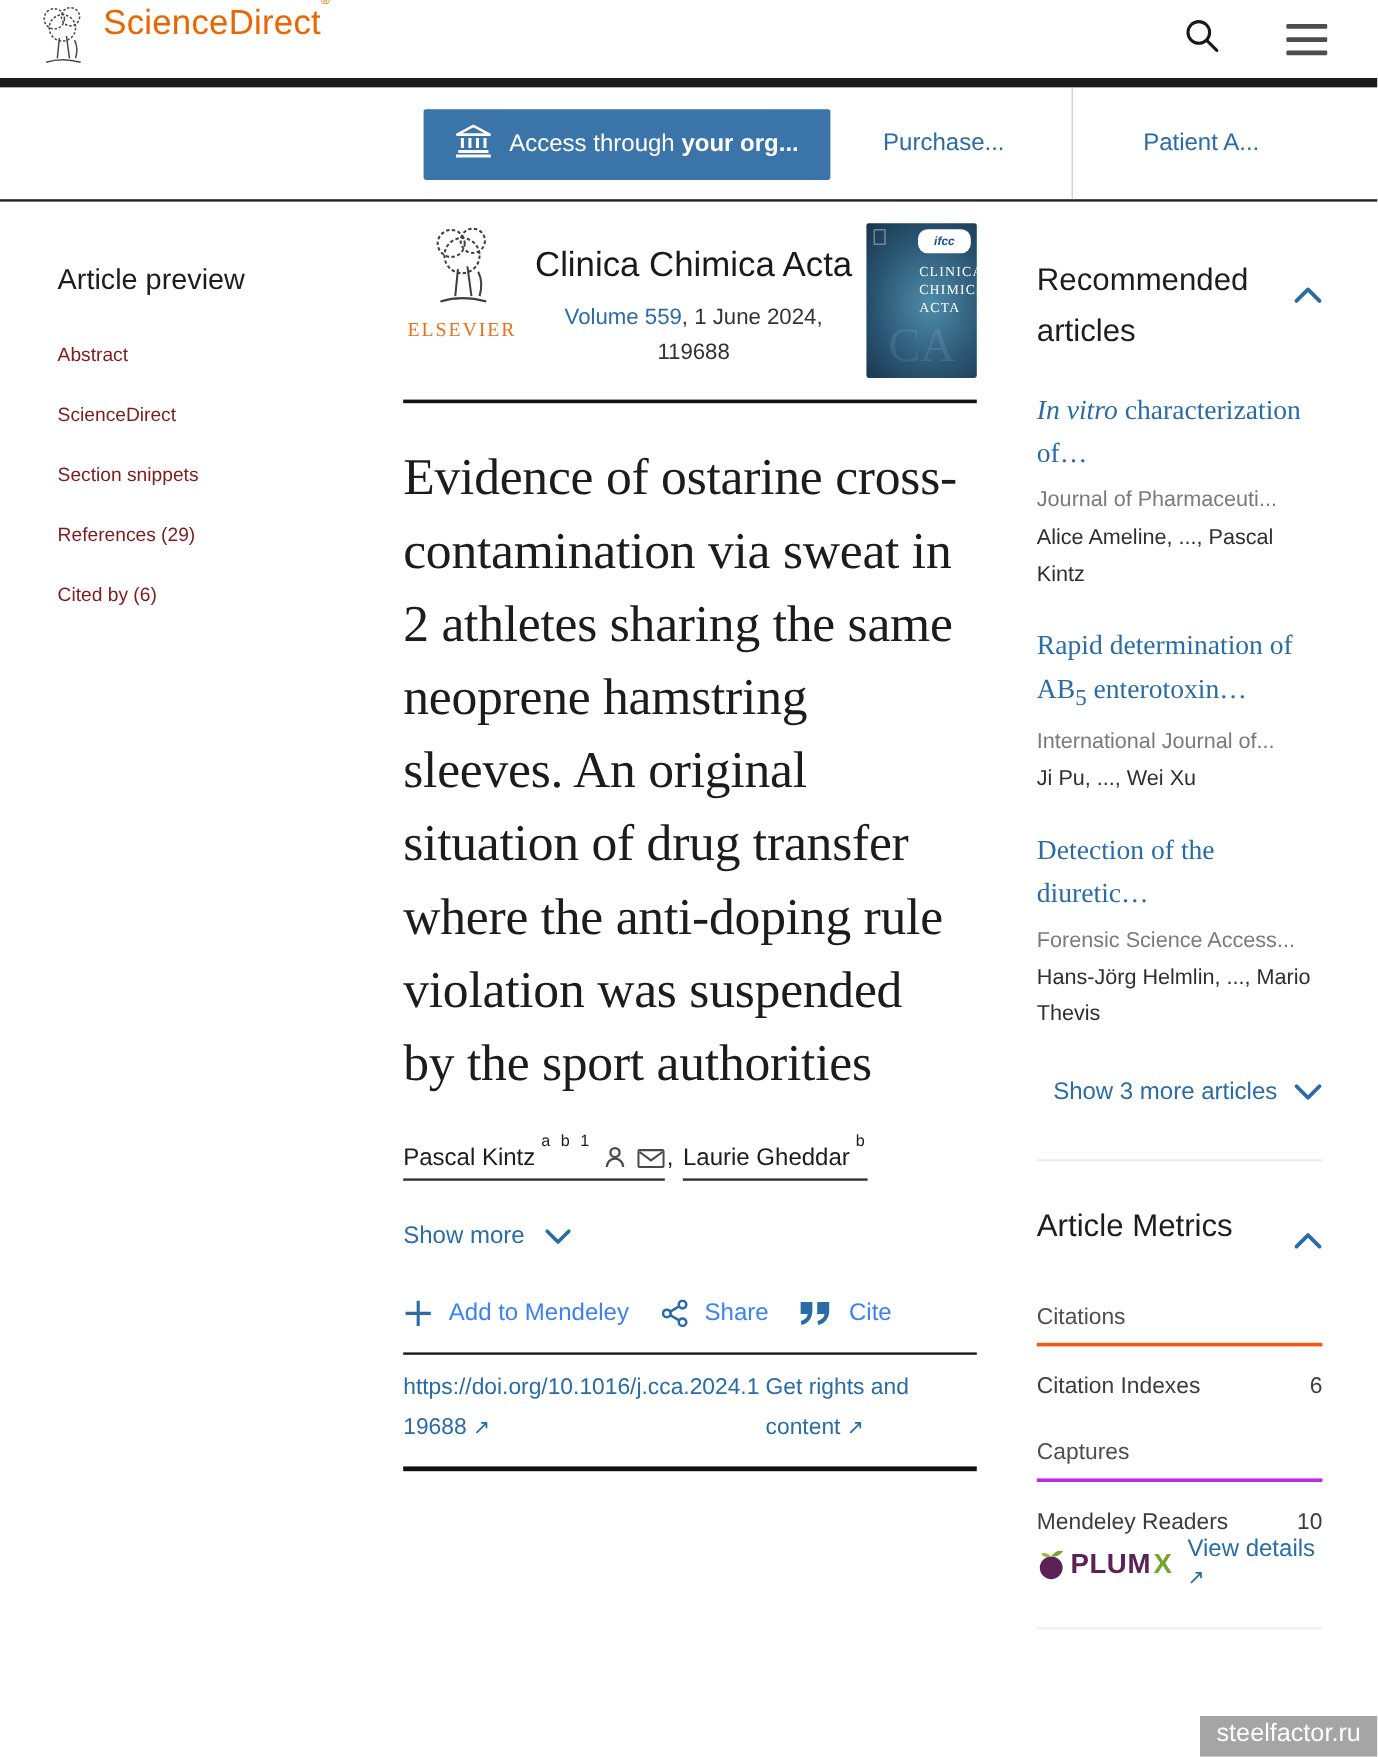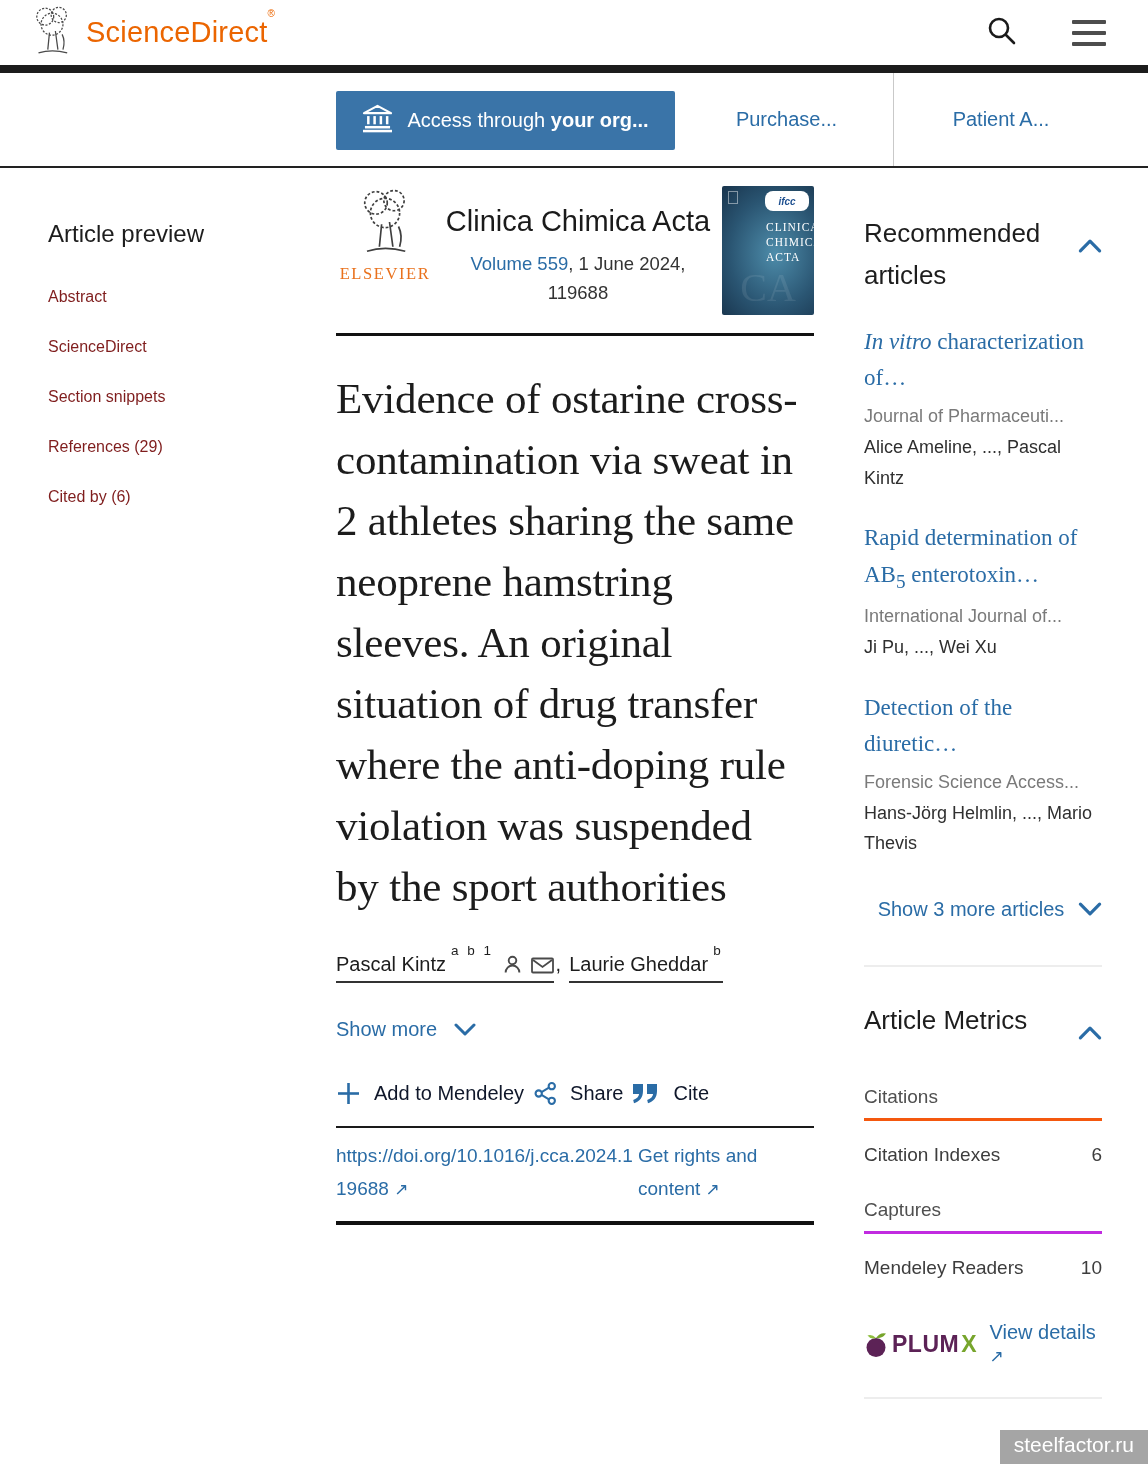--- a/index.html
+++ b/index.html
@@ -4,32 +4,32 @@
 <style>
   * { margin:0; padding:0; box-sizing:border-box; }
   html,body { background:#fff; }
   body { width:1148px; font-family:"Liberation Sans", sans-serif; color:#212121; }
   a { text-decoration:none; cursor:pointer; }
   .page { position:relative; width:1148px; height:1464px; background:#fff; overflow:hidden; }
 
   
   .site-header { position:absolute; top:0; left:0; right:0; height:65px;
     display:flex; align-items:center; justify-content:space-between; padding:0 42px 0 26px; background:#fff; }
-  .brand { display:flex; align-items:center; gap:8px; }
+  .brand { display:flex; gap:8px; }
   .brand-text { font-size:29px; color:#eb6500; letter-spacing:.2px; }
   .brand-text sup { font-size:10px; top:-14px; position:relative; color:#eb6500; }
   .header-icons { display:flex; align-items:center; gap:54px; }
   .burger { display:flex; flex-direction:column; gap:7px; }
   .burger span { display:block; width:34px; height:4px; background:#4d4d4d; border-radius:1px; }
 
   .black-bar { position:absolute; top:65px; left:0; right:0; height:8px; background:#1c1c1c; }
 
   
   .access-bar { position:absolute; top:73px; left:0; right:0; height:95px; background:#fff; border-bottom:2px solid #222; }
-  .access-btn { position:absolute; left:336px; top:18px; width:339px; height:59px; background:#3a74a8; color:#fff;
+  .access-btn { position:absolute; left:353px; top:18px; width:339px; height:59px; background:#3a74a8; color:#fff;
     display:flex; align-items:center; justify-content:center; gap:14px; font-size:20px; border:none; border-radius:2px; font-family:inherit; cursor:pointer; }
   .access-btn b { font-weight:700; }
   .access-link { position:absolute; top:0; height:93px; display:flex; align-items:center; justify-content:center;
     color:#2a6ca6; font-size:20px; }
   .purchase-link { left:680px; width:213px; }
   .patient-link  { left:894px; width:214px; }
   .vdiv { position:absolute; left:893px; top:0; bottom:0; width:1px; background:#c9c9c9; }
 
   
   .toc { position:absolute; left:48px; top:220px; width:255px; }
@@ -64,21 +64,21 @@
     font-size:43px; line-height:1.42; color:#1c1c1c; letter-spacing:-.2px; }
 
   .authors { margin-top:34px; font-size:20px; color:#1d1d1d; }
   .author { border-bottom:2px solid #333; padding-bottom:6px; white-space:nowrap; }
   .author .sup { font-size:13.5px; letter-spacing:2.5px; position:relative; top:-8px; margin-left:5px; }
   .author svg { vertical-align:-3px; margin-left:9px; }
   .author-comma { margin:0 8px 0 2px; }
 
   .show-more { margin-top:42px; display:flex; align-items:center; gap:17px; color:#2a6ca6; font-size:20px; }
 
-  .actions { margin-top:40px; display:flex; align-items:center; gap:10px; font-size:20px; color:#0f172a; }
+  .actions { margin-top:40px; display:flex; align-items:center; gap:27px; font-size:20px; color:#3b82f6; }
   .action { display:flex; align-items:center; gap:13px; cursor:pointer; }
 
   .doi-row { display:flex; margin-top:12px; font-size:19px; line-height:1.72; }
   .doi-link { width:302px; color:#2a6ca6; word-break:break-all; }
   .rights-link { margin-left:0; flex:1; color:#2a6ca6; }
   .ext-arrow { font-size:17px; }
 
   
   .rightbar { position:absolute; left:864px; top:212px; width:238px; }
   .panel-heading { display:flex; justify-content:space-between; font-size:26px; line-height:1.63; color:#1d1d1d; }
@@ -88,21 +88,21 @@
   .rec-title i { font-style:italic; }
   .rec-journal { font-size:18px; color:#7a7a7a; line-height:1.7; margin-top:5px; }
   .rec-authors { font-size:18px; color:#2f2f2f; line-height:1.7; }
   .show3 { margin-top:32px; display:flex; align-items:center; cursor:pointer; }
   .show3-label { flex:1; text-align:center; color:#2a6ca6; font-size:20px; line-height:1.8; padding:0 6px; }
   .div-light { border:none; border-top:2px solid #ededed; margin-top:38px; }
   .metrics-heading { margin-top:32px; }
   .metric-label { margin-top:33px; font-size:19px; color:#4f4f4f; }
   .metric-rule { height:3px; margin-top:10px; border:none; }
   .metric-row { display:flex; justify-content:space-between; margin-top:23px; font-size:19px; color:#3d3d3d; }
-  .plumx-row { margin-top:42px; display:flex; gap:9px; }
+  .plumx-row { display:flex; gap:9px; }
   .plumx-logo { display:flex; align-items:center; gap:2px; }
   .plumx-word { font-size:23px; font-weight:700; letter-spacing:.5px; color:#5c2256; }
   .plumx-x { font-size:23px; font-weight:700; color:#77a52c; }
   .view-details { color:#2a6ca6; font-size:20px; margin-left:4px; }
 
   .watermark { position:absolute; right:0; top:1430px; background:rgba(160,160,160,0.95); color:#fff;
     font-size:21px; padding:3px 14px 10px; }
 </style>
 </head>
 <body>

